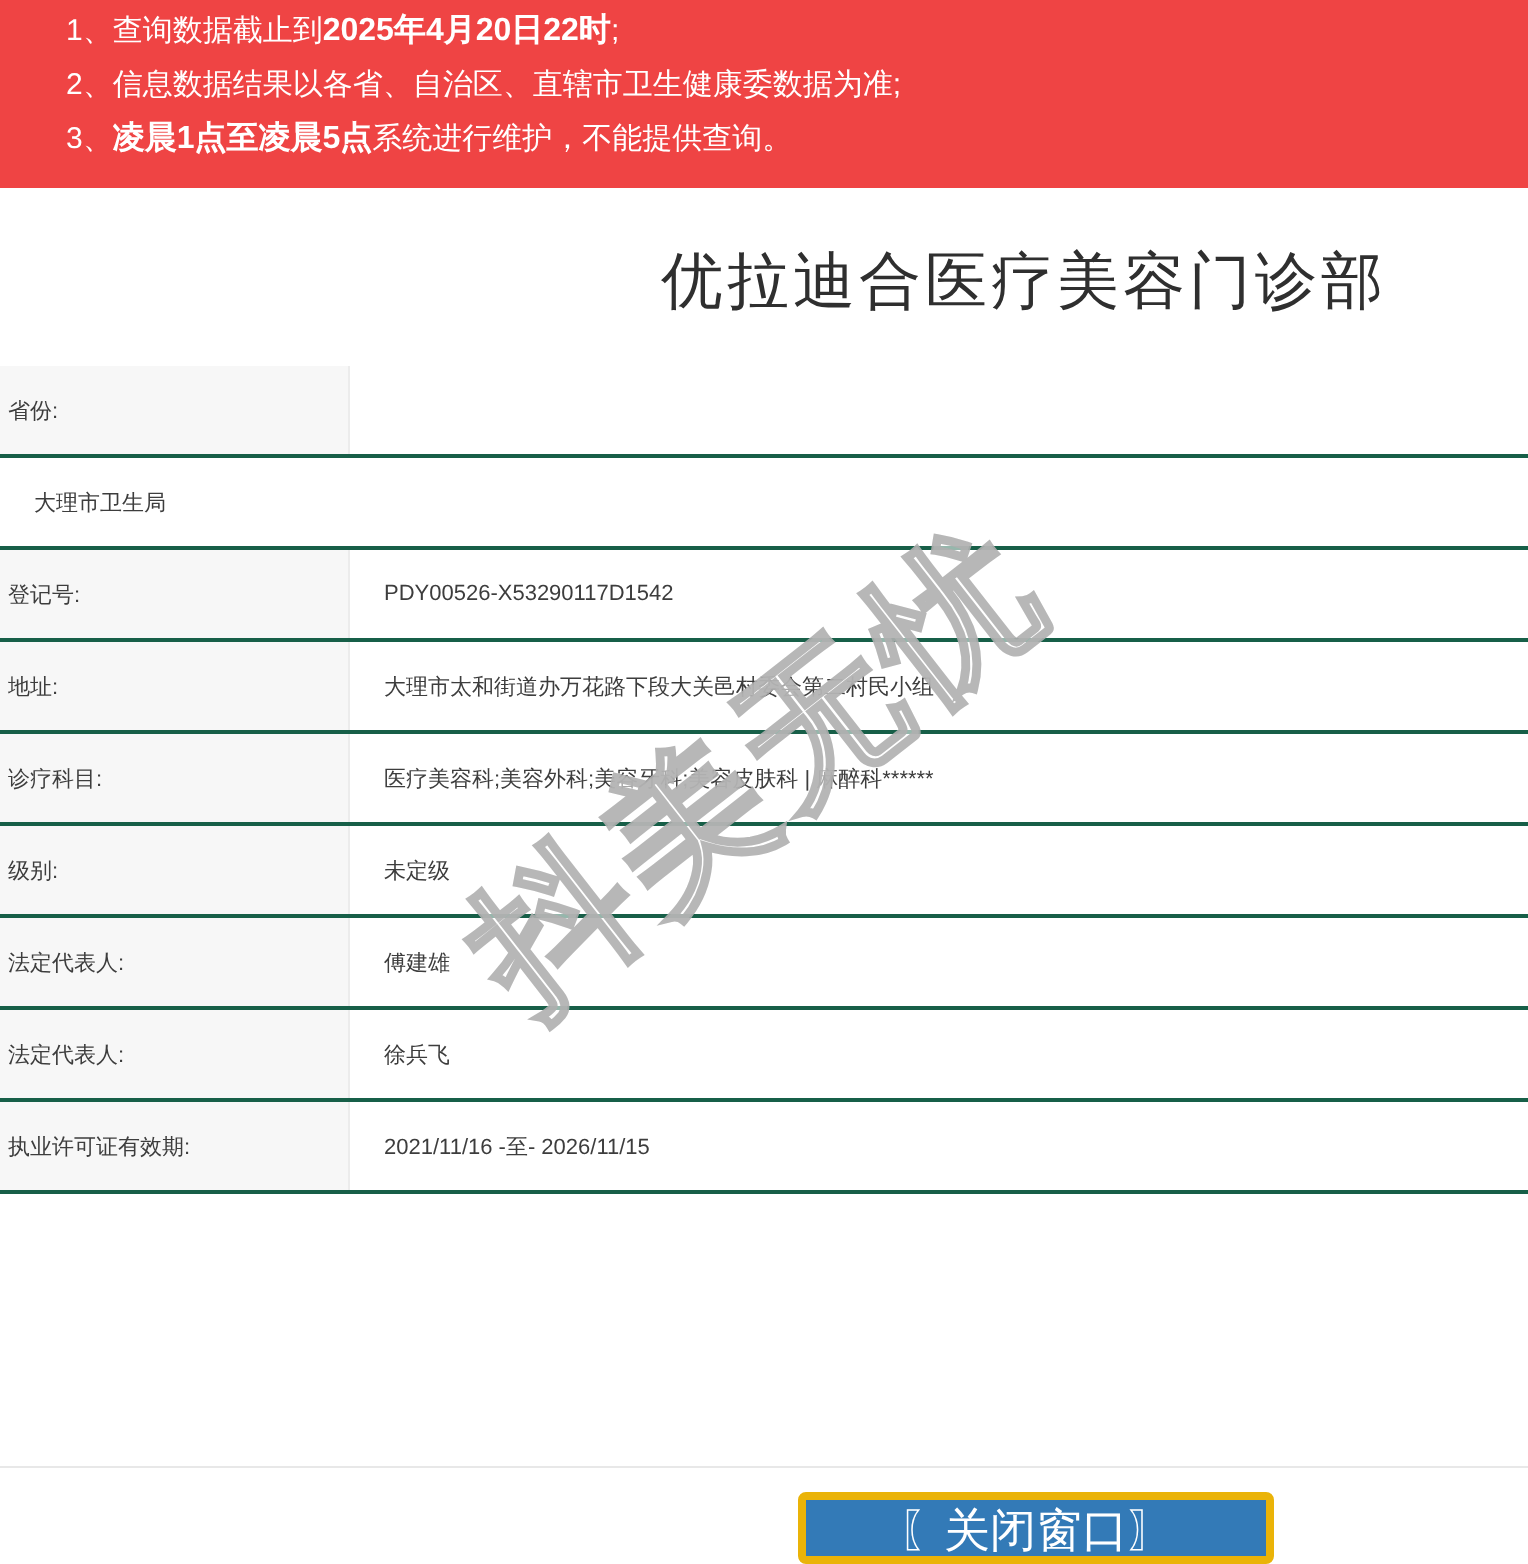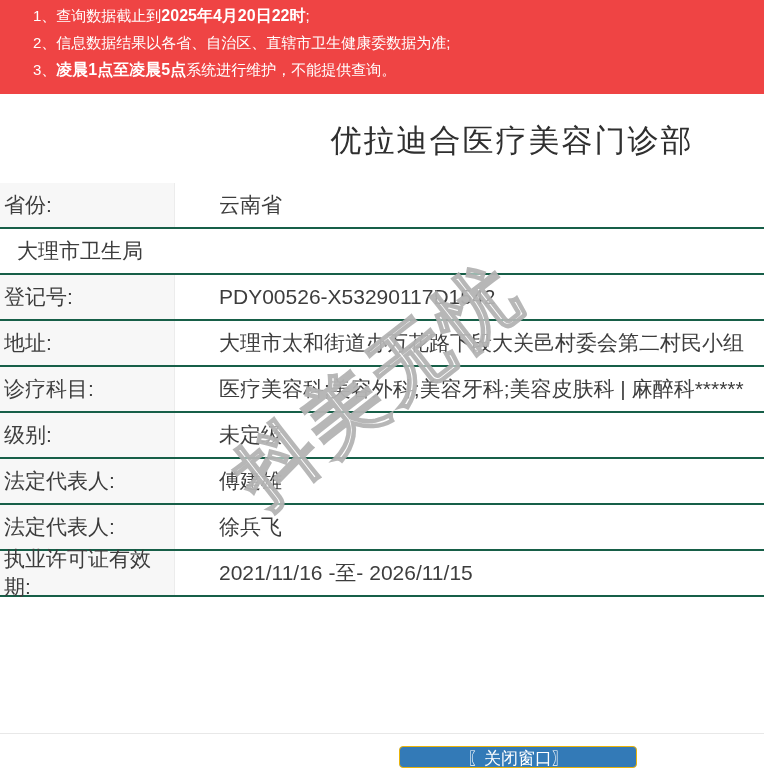--- a/index.html
+++ b/index.html
@@ -15,41 +15,41 @@
 
   
   .title-wrap { position:relative; height:89px; }
   .page-title { position:absolute; left:512px; top:26px; transform:translateX(-50%);
                 font-size:31px; font-weight:400; color:#2f2f2f; letter-spacing:2px;
                 white-space:nowrap; }
 
   
   .info-table { width:764px; }
   .row { display:flex; height:46px; border-bottom:2px solid #175f48;
-         font-size:21px; color:#3d3d3d;gap:27px; }
+         font-size:11px; color:#3d3d3d; }
   .cell { display:flex; align-items:center; }
   .cell.label { width:175px; background:#f7f7f7; padding-left:4px;
                 border-right:1px solid #ececec; }
   .cell.value { flex:1; padding-left:17px; }
 
   
   .watermark { position:absolute; left:380px; top:385px;
                transform:translate(-50%,-50%) rotate(-38deg);
                font-size:78px; font-weight:700; letter-spacing:6px; white-space:nowrap;
                color:rgba(255,255,255,0.55);
                -webkit-text-stroke:2px rgba(175,175,175,0.9);
                pointer-events:none; z-index:5; }
 
   
   .spacer { height:136px; }
   .footer-divider { border-top:1px solid #e8e8e8; width:764px; }
   .footer { position:relative; padding-top:12px; }
-  .close-btn { display:block; margin-left:399px; width:238px; height:22px;
-               background:#337ab7; color:#fff; border:1px solid #eab308;
-               border-radius:4px; font-size:17px; cursor:pointer;
+  .close-btn { display:block; margin-left:399px; width:238px; height:36px;
+               background:#337ab7; color:#fff; border:4px solid #eab308;
+               border-radius:4px; font-size:23px; cursor:pointer;
                font-family:"Liberation Sans","DejaVu Sans",sans-serif; }
   .footer-bar { position:relative; height:49px; }
 </style>
 </head>
 <body>
 
 <div class="page">
 
   <div class="notice">
     <div class="notice-line"><span>1、</span><span>查询数据截止到</span><span class="n-bold">2025年4月20日22时</span><span>;</span></div>
@@ -57,21 +57,20 @@
     <div class="notice-line"><span>3、</span><span></span><span class="n-bold">凌晨1点至凌晨5点</span><span>系统进行维护，不能提供查询。</span></div>
   </div>
 
   <div class="title-wrap">
     <div class="page-title">优拉迪合医疗美容门诊部</div>
   </div>
 
   <div class="info-table">
     <div class="row">
       <div class="cell label">省份:</div>
-      <div class="cell value">云南省</div>
     </div>
     <div class="row">
       <div class="cell value">大理市卫生局</div>
     </div>
     <div class="row">
       <div class="cell label">登记号:</div>
       <div class="cell value">PDY00526-X53290117D1542</div>
     </div>
     <div class="row">
       <div class="cell label">地址:</div>

